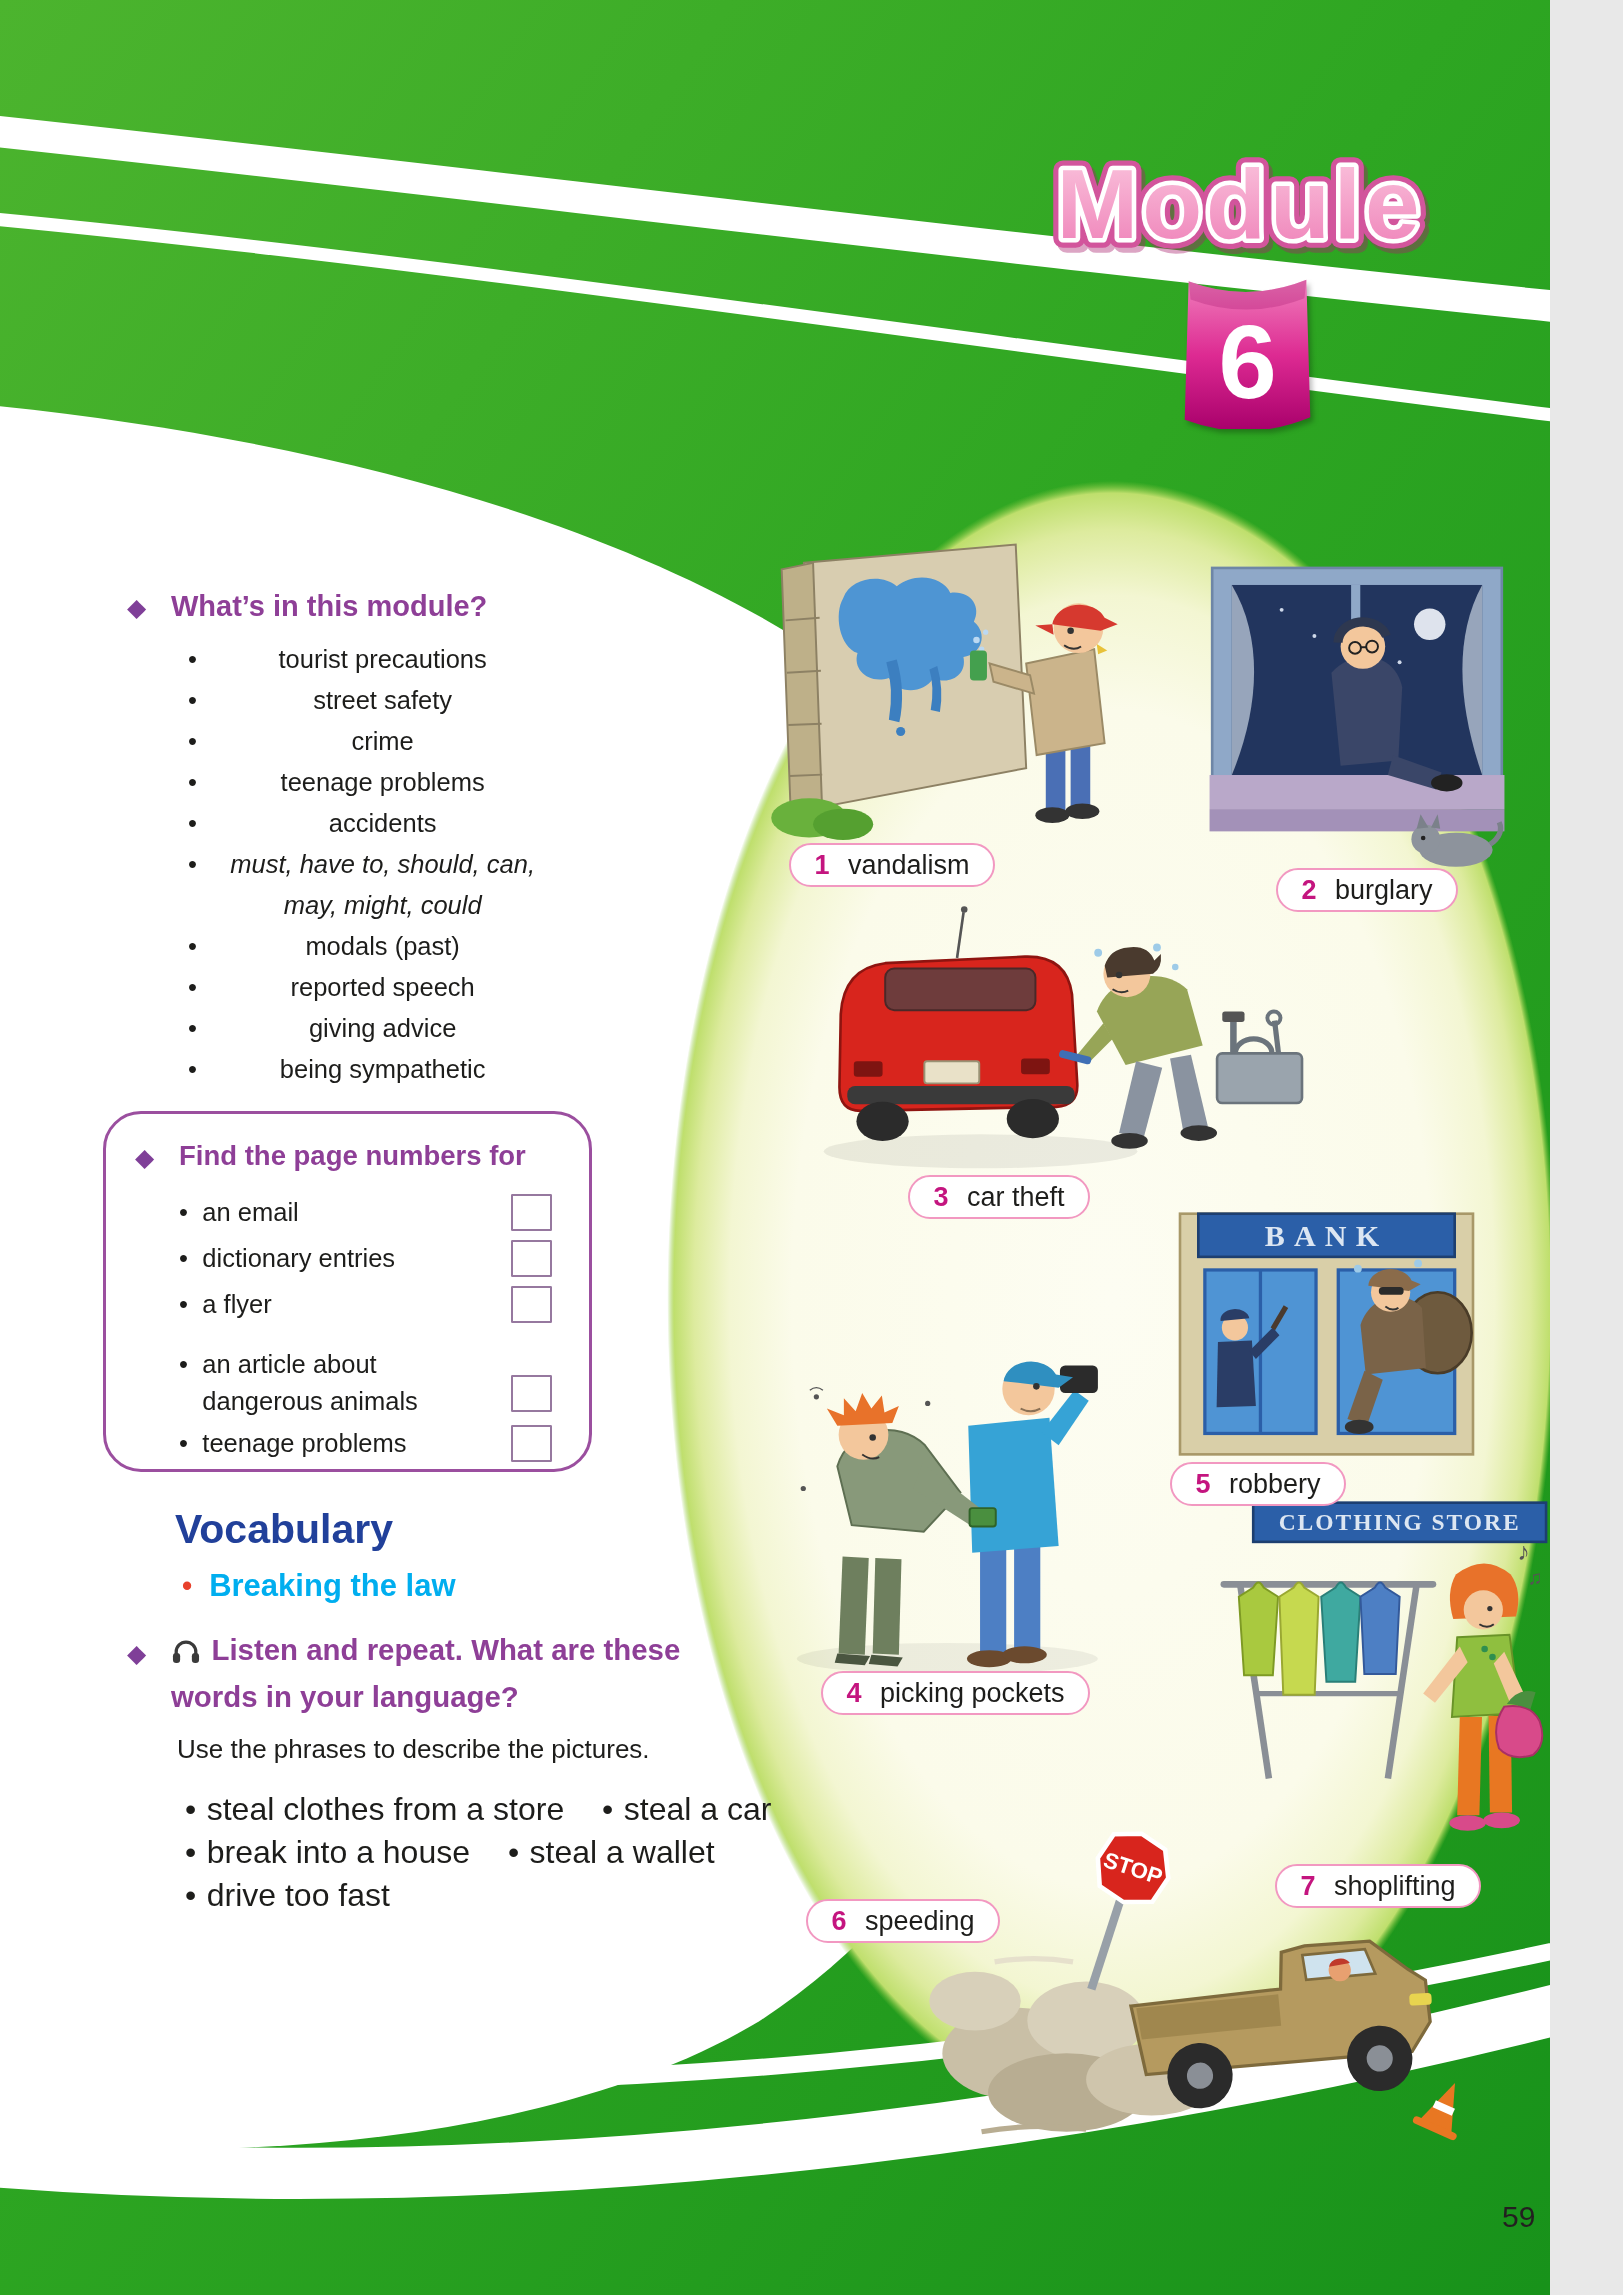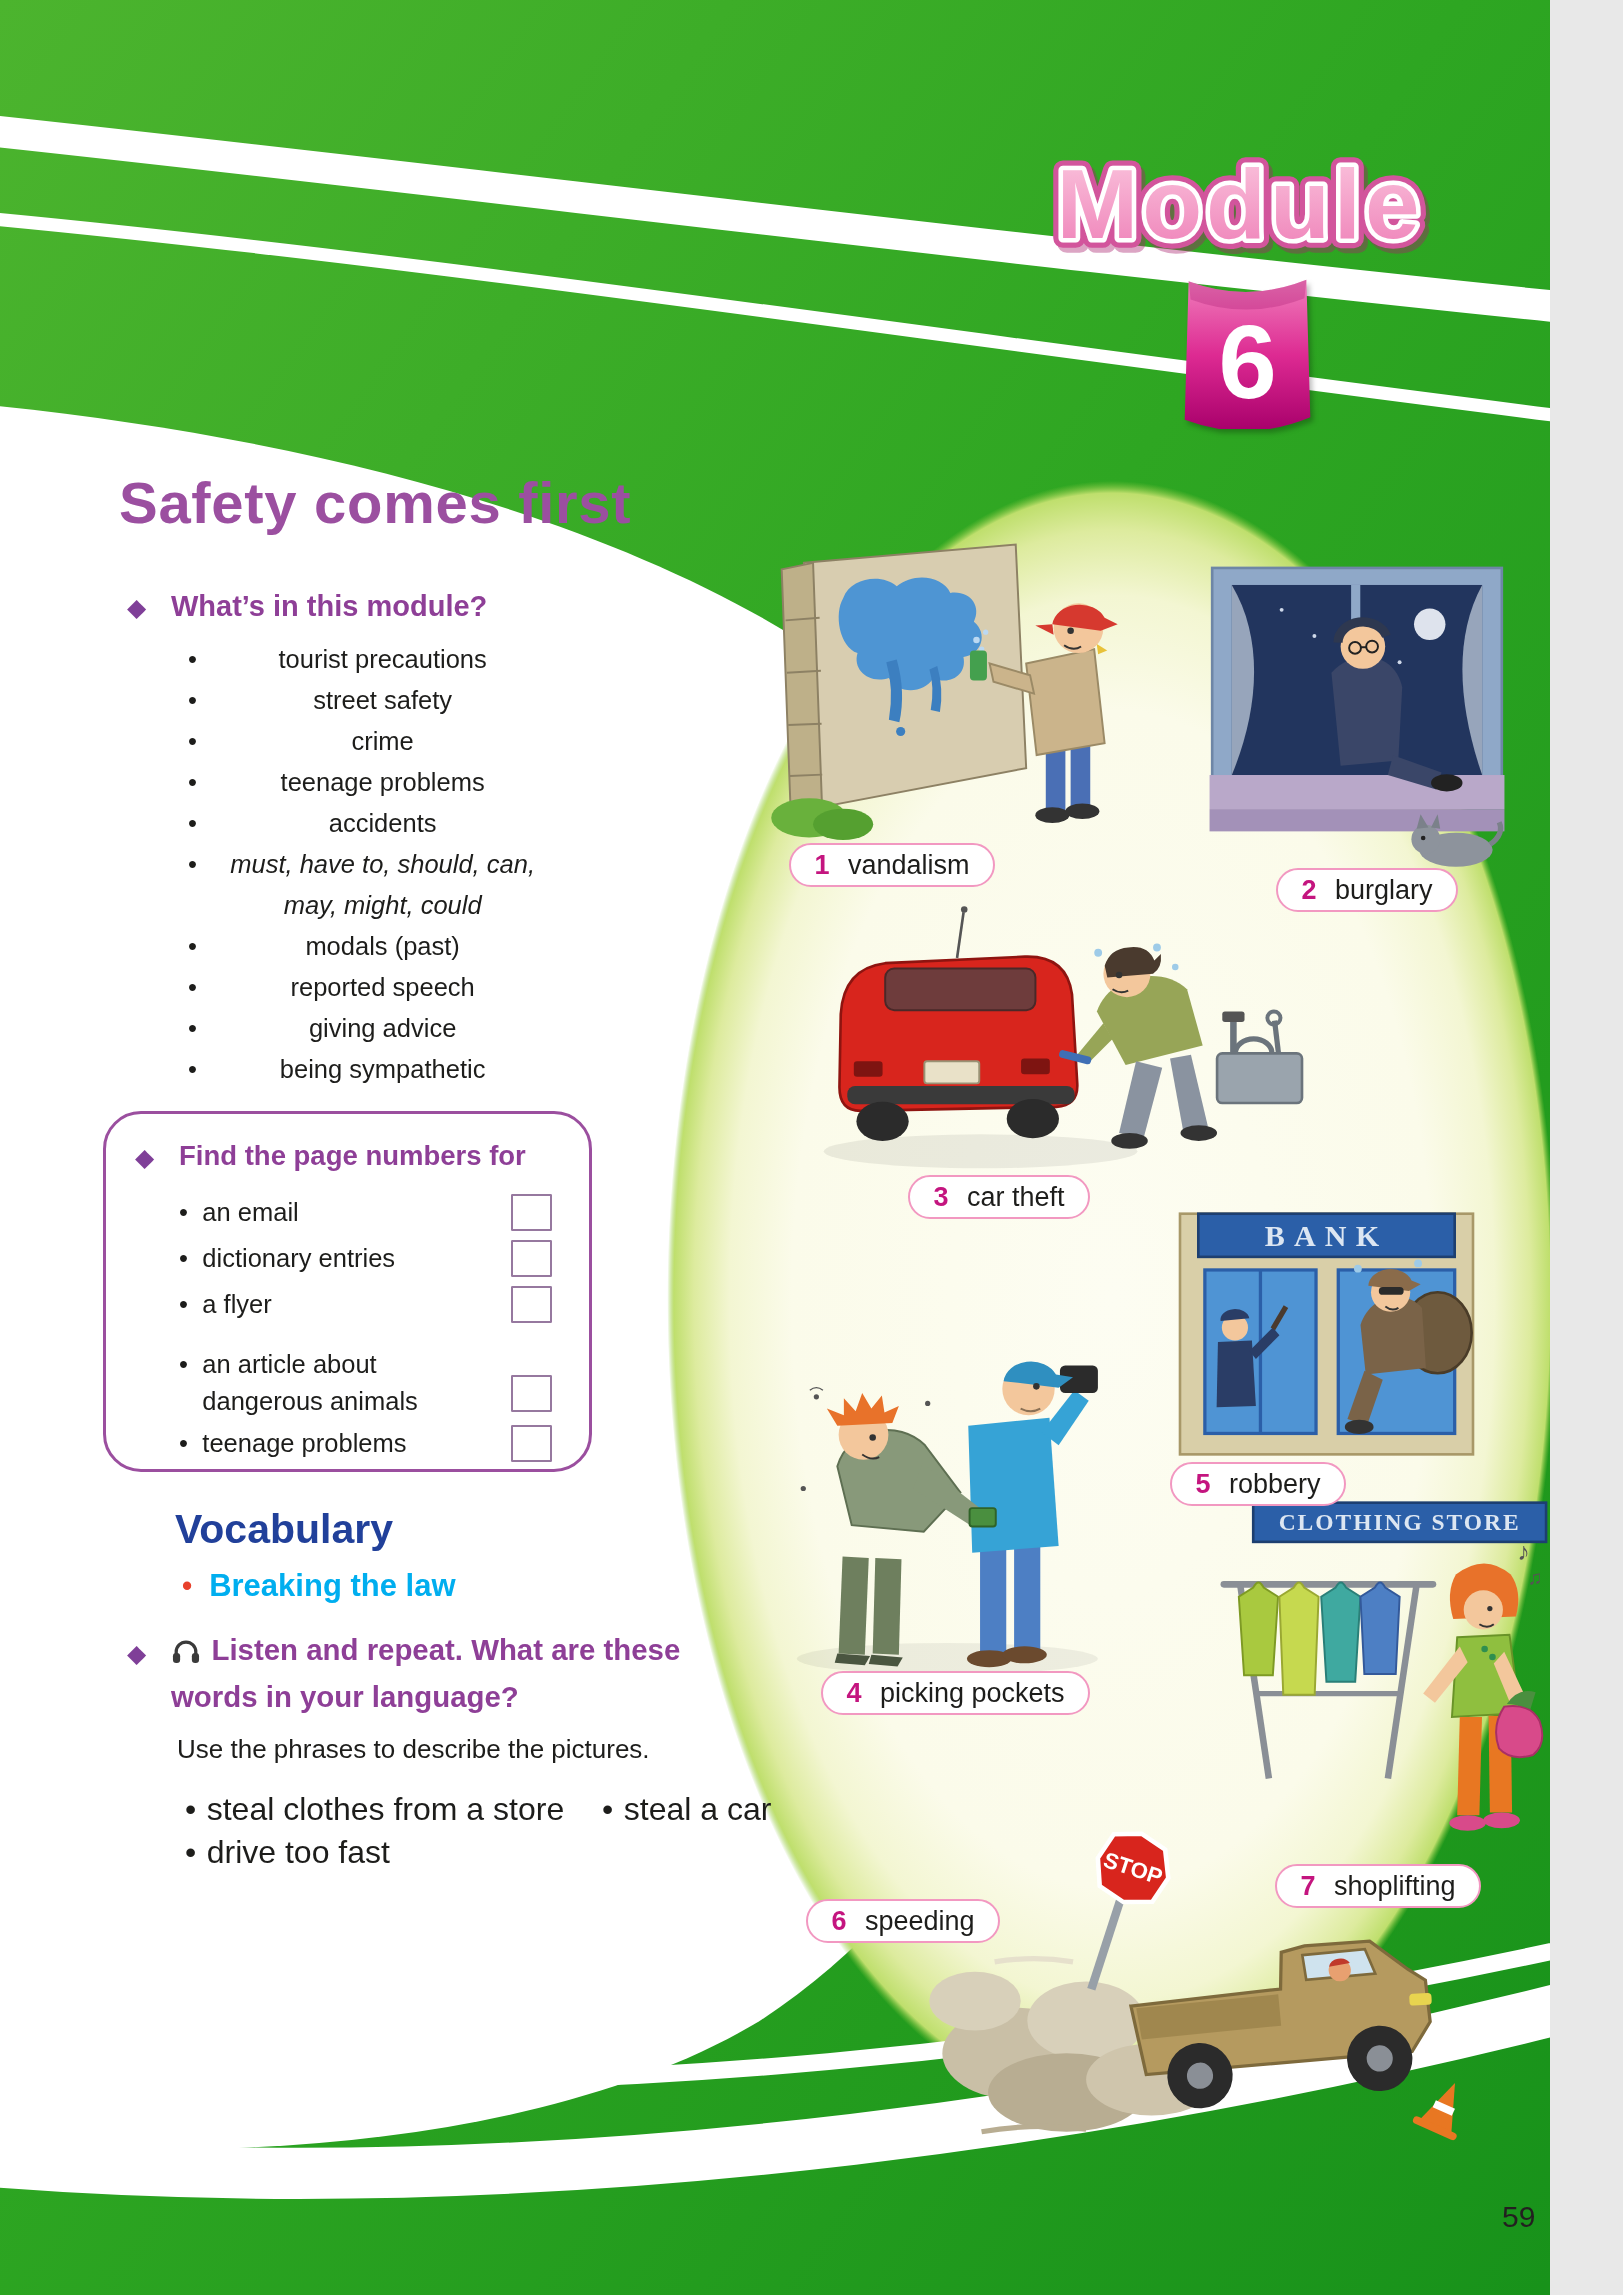--- a/index.html
+++ b/index.html
@@ -101,21 +101,20 @@
         <stop offset="0" stop-color="#f07fbc"></stop>
         <stop offset="0.5" stop-color="#dd2a92"></stop>
         <stop offset="1" stop-color="#a8006b"></stop>
       </linearGradient>
     </defs>
     <path d="M16,14 Q106,48 196,12 L202,222 Q106,262 10,226 Z" fill="url(#gBan)"></path>
     <path d="M16,14 Q106,48 196,12 L193,40 Q106,74 19,42 Z" fill="#8e0059" opacity="0.22"></path>
     <text x="106" y="192" text-anchor="middle" font-size="160" font-weight="bold" fill="#ffffff" font-family="'Liberation Sans',sans-serif">6</text>
   </svg>
 
-  <h1 class="abs title">Safety comes first</h1>
 
   <div class="abs sec-head">
     <span class="diamond">◆</span>
     <span>What’s in this module?</span>
   </div>
 
   <div class="abs mod-list">
     <div class="item">
         <span class="dot">•</span>
         <span class="txt">tourist precautions</span>
@@ -213,20 +212,24 @@
           <rect x="32" y="26" width="11" height="15" rx="5" fill="#3a3a3a"></rect>
         </svg></span><span>Listen and repeat. What are these words in your language?</span>
   </div>
 
   <div class="abs use-phrases">Use the phrases to describe the pictures.</div>
 
   <div class="abs phrases">
     <div class="ph-line">
       <span class="ph-dot">•</span><span>steal clothes from a store</span>
       <span class="ph-dot ph-gap">•</span><span>steal a car</span>
+    </div>
+    <div class="ph-line">
+      <span class="ph-dot">•</span><span>break into a house</span>
+      <span class="ph-dot ph-gap">•</span><span>steal a wallet</span>
     </div>
     <div class="ph-line">
       <span class="ph-dot">•</span><span>drive too fast</span>
     </div>
   </div>
 
   <div class="illus" style="left:766px;top:535px;width:353px;height:308px;">
     <svg viewBox="0 0 540 470">
       <g>
         <polygon points="58,42 382,14 398,356 72,418" fill="#d8cdb0" stroke="#8d8164" stroke-width="3"></polygon>

